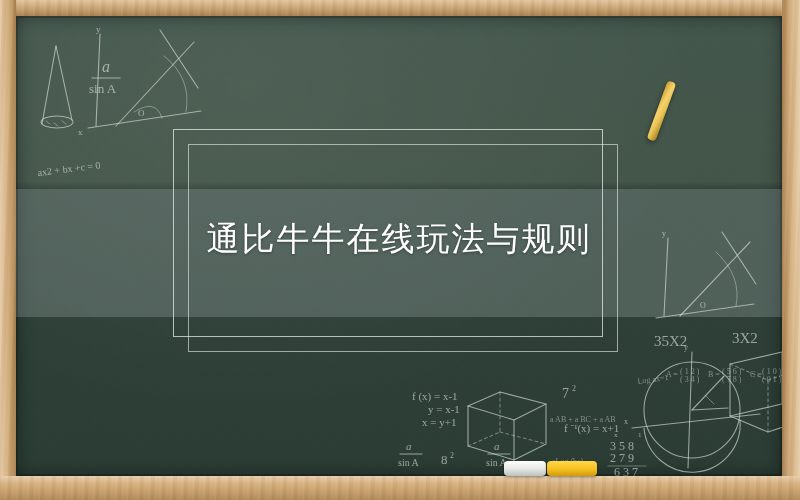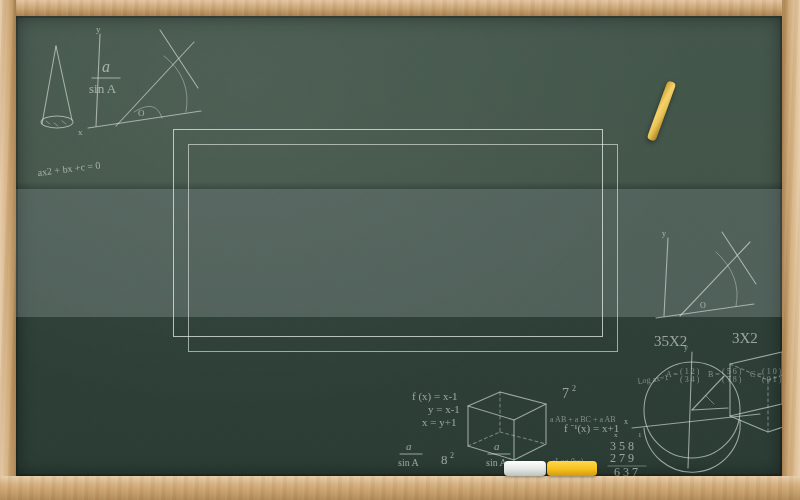--- a/index.html
+++ b/index.html
@@ -248,20 +248,23 @@
       </g>
 
       <text class="ctext ctext-sm" x="536" y="448" font-size="7">aLog (bc)</text>
     </svg>
 
     <div class="band"></div>
 
     <div class="deco-frame deco-a"></div>
     <div class="deco-frame deco-b"></div>
 
+    <div class="title-wrap">
+      <span class="title">通比牛牛在线玩法与规则</span>
+    </div>
 
     <div class="board-inner-edge"></div>
   </div>
 
   <div class="chalk-stick stick-float"></div>
 
   <div class="ledge-chalk-white"></div>
   <div class="ledge-chalk-yellow"></div>
 
 </div>

